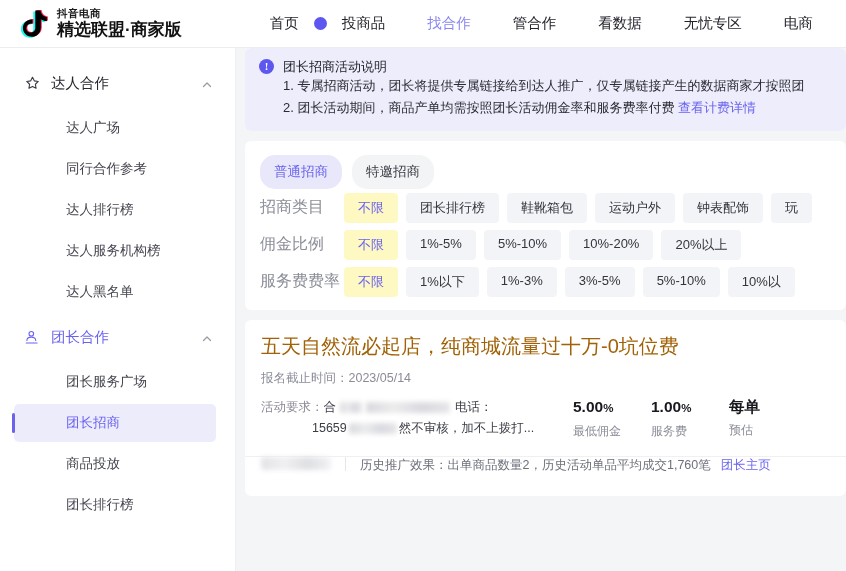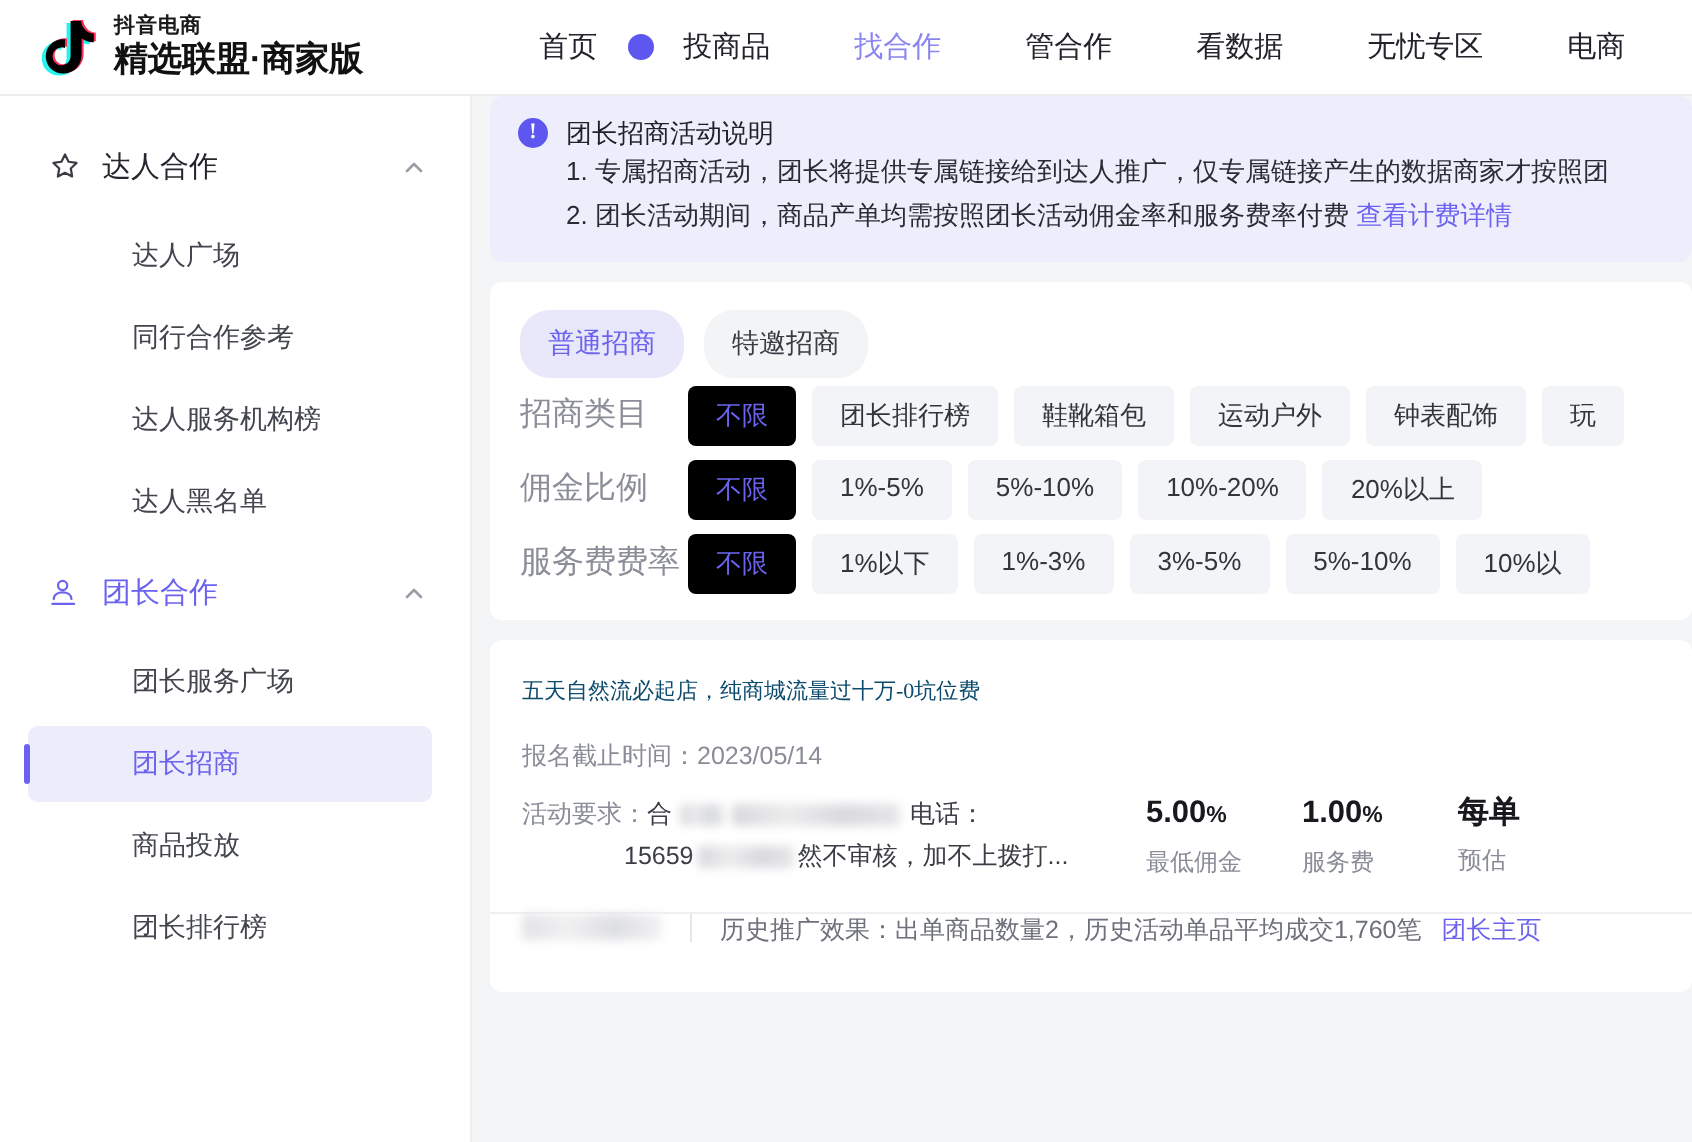--- a/index.html
+++ b/index.html
@@ -142,27 +142,27 @@
     font-size: 16px; color: #8b8d98;
     width: 84px; flex: 0 0 auto;
   }
   .chips { display: flex; gap: 8px; }
   .chip {
     font-size: 13px; color: #33343c;
     background: #f3f4f7; border-radius: 4px;
     padding: 6px 14px; cursor: pointer;
     flex: 0 0 auto;
   }
-  .chip.active { background: #000000; color: #6b63ef; }
+  .chip.active { background: #fef9c3; color: #6b63ef; }
 
   
   .camp-card { padding: 16px 0 0 0; position: relative; }
   .camp-title {
-    font-size: 11px; color: #0c4a6e; font-weight: 400;
-    padding: 0 16px; line-height: 20px; font-family: Liberation Serif, serif;
+    font-size: 20px; color: #a16207; font-weight: 400;
+    padding: 0 16px; line-height: 20px;
   }
   .camp-deadline {
     font-size: 12.5px; color: #8a8c97;
     padding: 14px 16px 0 16px;
   }
   .camp-body { display: flex; padding: 10px 16px 0 16px; }
   .camp-req { width: 300px; flex: 0 0 auto; position: relative; }
   .req-line {
     font-size: 12.5px; color: #8a8c97; line-height: 21px;
     white-space: nowrap;
@@ -246,20 +246,21 @@
     <span class="g-label">达人合作</span>
     <span class="chev">
       <svg width="12" height="12" viewBox="0 0 12 12" fill="none" stroke="#9a9ca6" stroke-width="1.3" stroke-linecap="round" stroke-linejoin="round">
           <path d="M2.5 7.5L6 4l3.5 3.5"></path>
         </svg>
     </span>
   </div>
 
   <div class="side-item">达人广场</div>
   <div class="side-item">同行合作参考</div>
+  <div class="side-item">达人排行榜</div>
   <div class="side-item">达人服务机构榜</div>
   <div class="side-item">达人黑名单</div>
 
   <div class="side-group-head active">
     <span class="g-icon">
       <svg width="17" height="17" viewBox="0 0 20 20" fill="none" stroke="#6b63ef" stroke-width="1.3" stroke-linecap="round" stroke-linejoin="round">
         <circle cx="8.6" cy="5.6" r="2.7"></circle>
         <path d="M3.4 13.6c0-2.5 2.3-4 5.2-4s5.2 1.5 5.2 4"></path>
         <path d="M2.6 16.4h12.8"></path>
       </svg>

